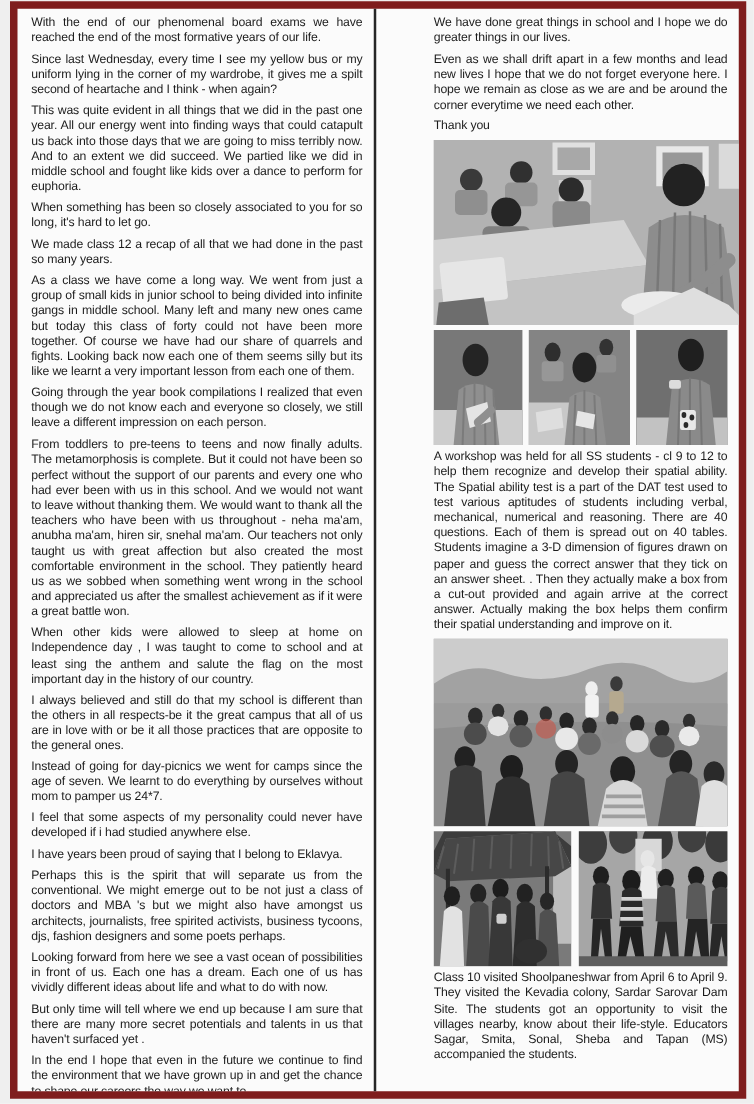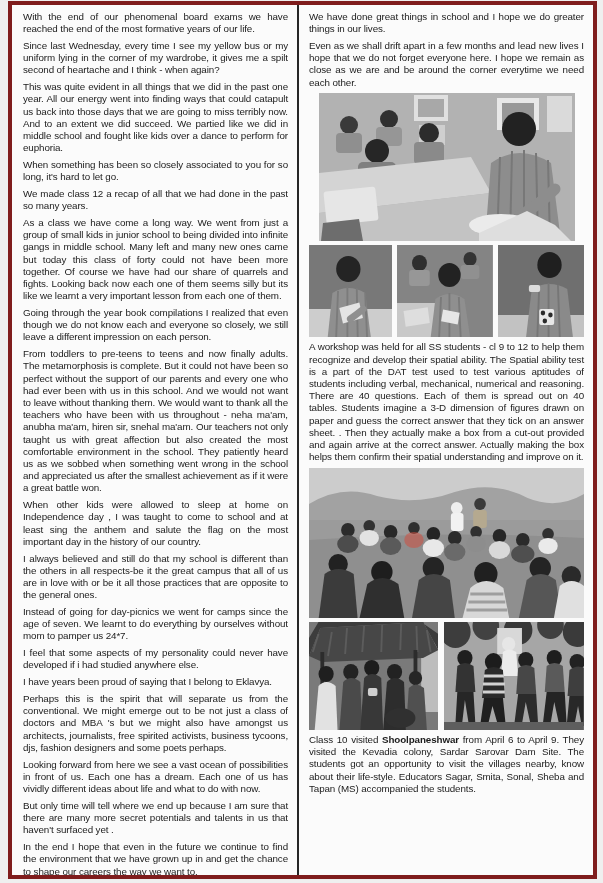--- a/index.html
+++ b/index.html
@@ -3,51 +3,51 @@
 <meta charset="utf-8">
 <style>
   html,body{margin:0;padding:0;}
   body{
     width:603px;height:883px;overflow:hidden;position:relative;
     background:#efefef;
     font-family:"Liberation Sans","DejaVu Sans",sans-serif;
   }
   .sheet{
     position:absolute;left:8px;top:1px;width:589px;height:878px;
-    box-sizing:border-box;border:4px solid #7f1d1d;background:#fbfbfb;
+    box-sizing:border-box;border:6px solid #7f1d1d;background:#fbfbfb;
     display:flex;
   }
   .col{
     box-sizing:border-box;overflow:hidden;
     font-size:9.8px;line-height:12.2px;letter-spacing:-0.1px;
     color:#1b1b1b;text-align:justify;
   }
   .col-left{
     width:287px;border-right:2px solid #262626;
     padding:6px 9px 4px 11px;
   }
   .col-right{
-    flex:1;padding:6px 9px 4px 10px;
+    flex:1;padding:6px 9px 4px 10px;margin-left:36px;
   }
   .col p{margin:0 0 4.6px 0;}
   .caption{margin:0 0 3px 0;}
   .photo{background:#9a9a9a;overflow:hidden;}
   .photo svg{display:block;width:100%;height:100%;}
   .workshop-main{width:256px;height:148px;margin:2px auto 4px auto;}
   .photo-row3{display:flex;gap:5px;height:92px;margin:0 0 4px 0;}
   .photo-row3 .photo{flex-basis:0;}
   .ph-a{flex-grow:89;}
   .ph-b{flex-grow:102;}
   .ph-c{flex-grow:92;}
   .trip-main{width:100%;height:150px;margin:2px 0 4px 0;}
   .photo-row2{display:flex;gap:6px;height:108px;margin:0 0 4px 0;}
   .photo-row2 .photo{flex-basis:0;}
   .ph-d{flex-grow:136;}
   .ph-e{flex-grow:147;}
-  strong{font-weight:bold;}
+  strong{font-weight:normal;}
 </style>
 </head>
 <body>
 
 <div class="sheet">
 
   <div class="col col-left">
       <p>With the end of our phenomenal board exams we have reached the end of the most formative years of our life.</p>
       <p>Since last Wednesday, every time I see my yellow bus or my uniform lying in the corner of my wardrobe, it gives me a spilt second of heartache and I think - when again?</p>
       <p>This was quite evident in all things that we did in the past one year. All our energy went into finding ways that could catapult us back into those days that we are going to miss terribly now. And to an extent we did succeed. We partied like we did in middle school and fought like kids over a dance to perform for euphoria.</p>
@@ -65,20 +65,21 @@
       <p>Looking forward from here we see a vast ocean of possibilities in front of us. Each one has a dream. Each one of us has vividly different ideas about life and what to do with now.</p>
       <p>But only time will tell where we end up because I am sure that there are many more secret potentials and talents in us that haven't surfaced yet .</p>
       <p>In the end I hope that even in the future we continue to find the environment that we have grown up in and get the chance to shape our careers the way we want to.</p>
     </div>
 
   <div class="col col-right">
 
     <div>
         <p>We have done great things in school and I hope we do greater things in our lives.</p>
         <p>Even as we shall drift apart in a few months and lead new lives I hope that we do not forget everyone here. I hope we remain as close as we are and be around the corner everytime we need each other.</p>
+        <p>Thank you</p>
       </div>
 
     <div class="photo workshop-main">
       <svg viewBox="0 0 256 148" preserveAspectRatio="none">
         <rect width="256" height="148" fill="#b2b2b2"></rect>
         <rect x="95" y="2" width="34" height="26" fill="#e0e0e0"></rect>
         <rect x="99" y="6" width="26" height="18" fill="#a8a8a8"></rect>
         <rect x="178" y="5" width="42" height="32" fill="#e8e8e8"></rect>
         <rect x="183" y="10" width="32" height="22" fill="#989898"></rect>
         <rect x="228" y="3" width="25" height="36" fill="#dadada"></rect>

